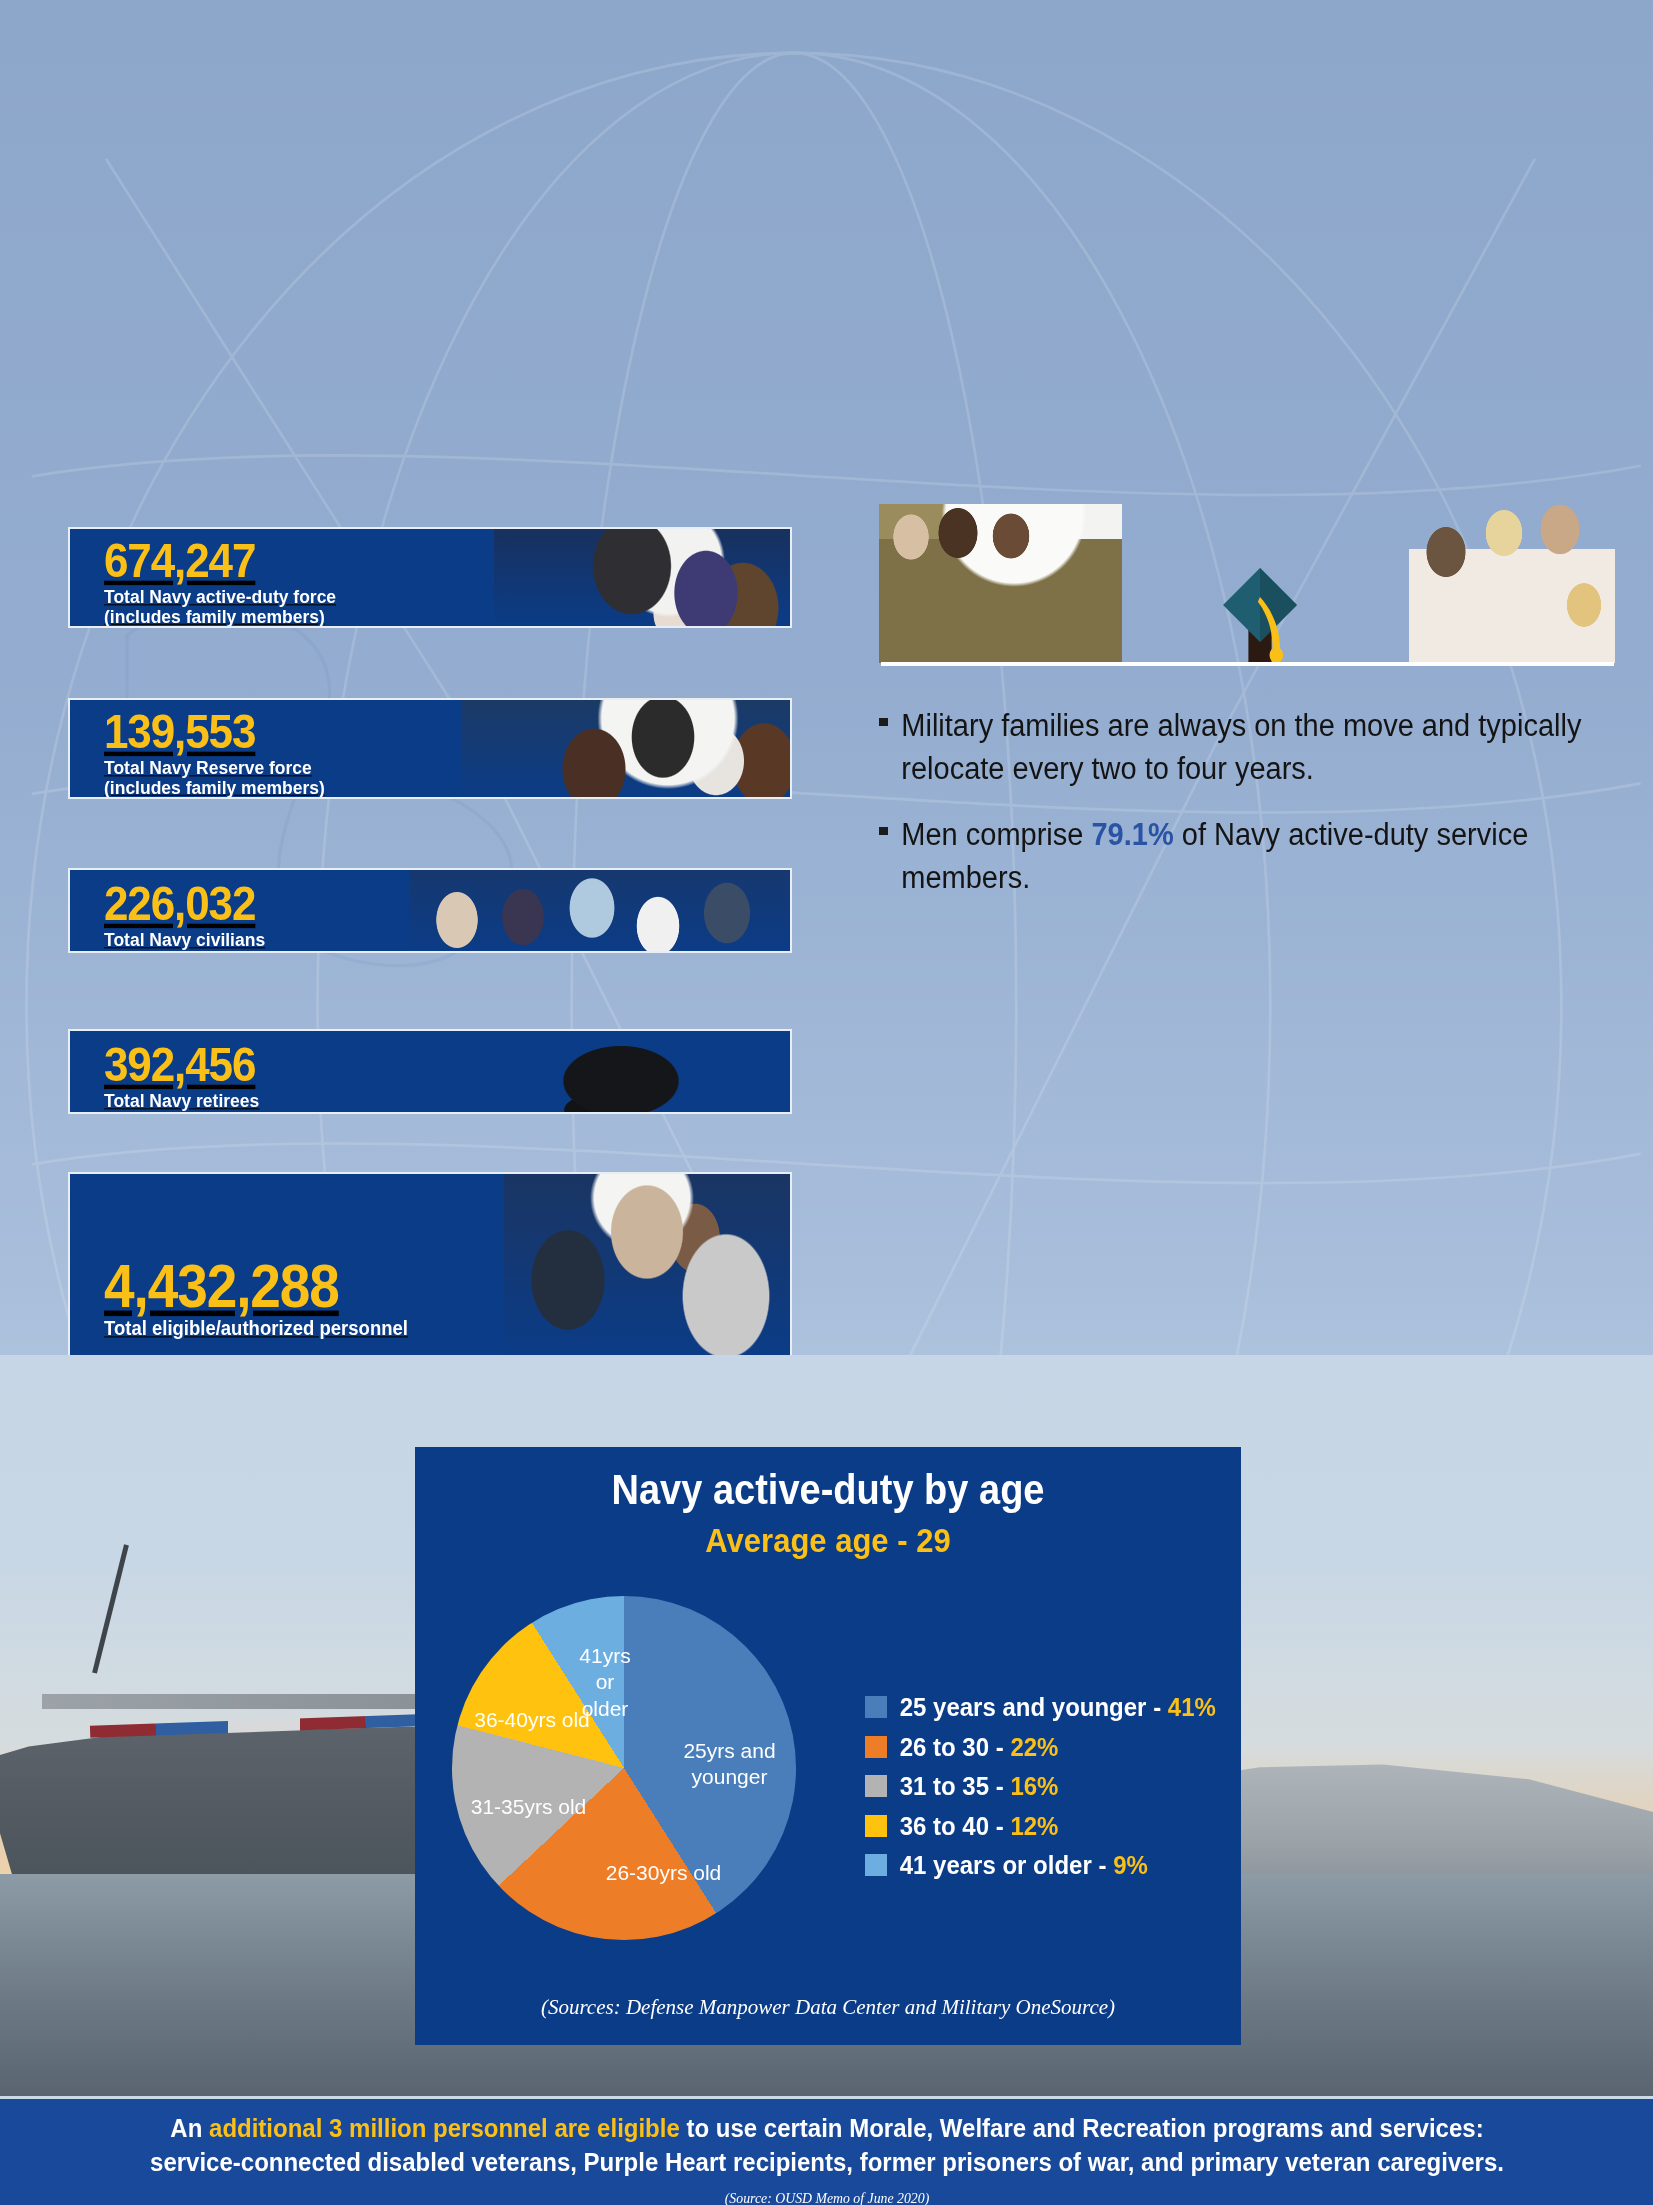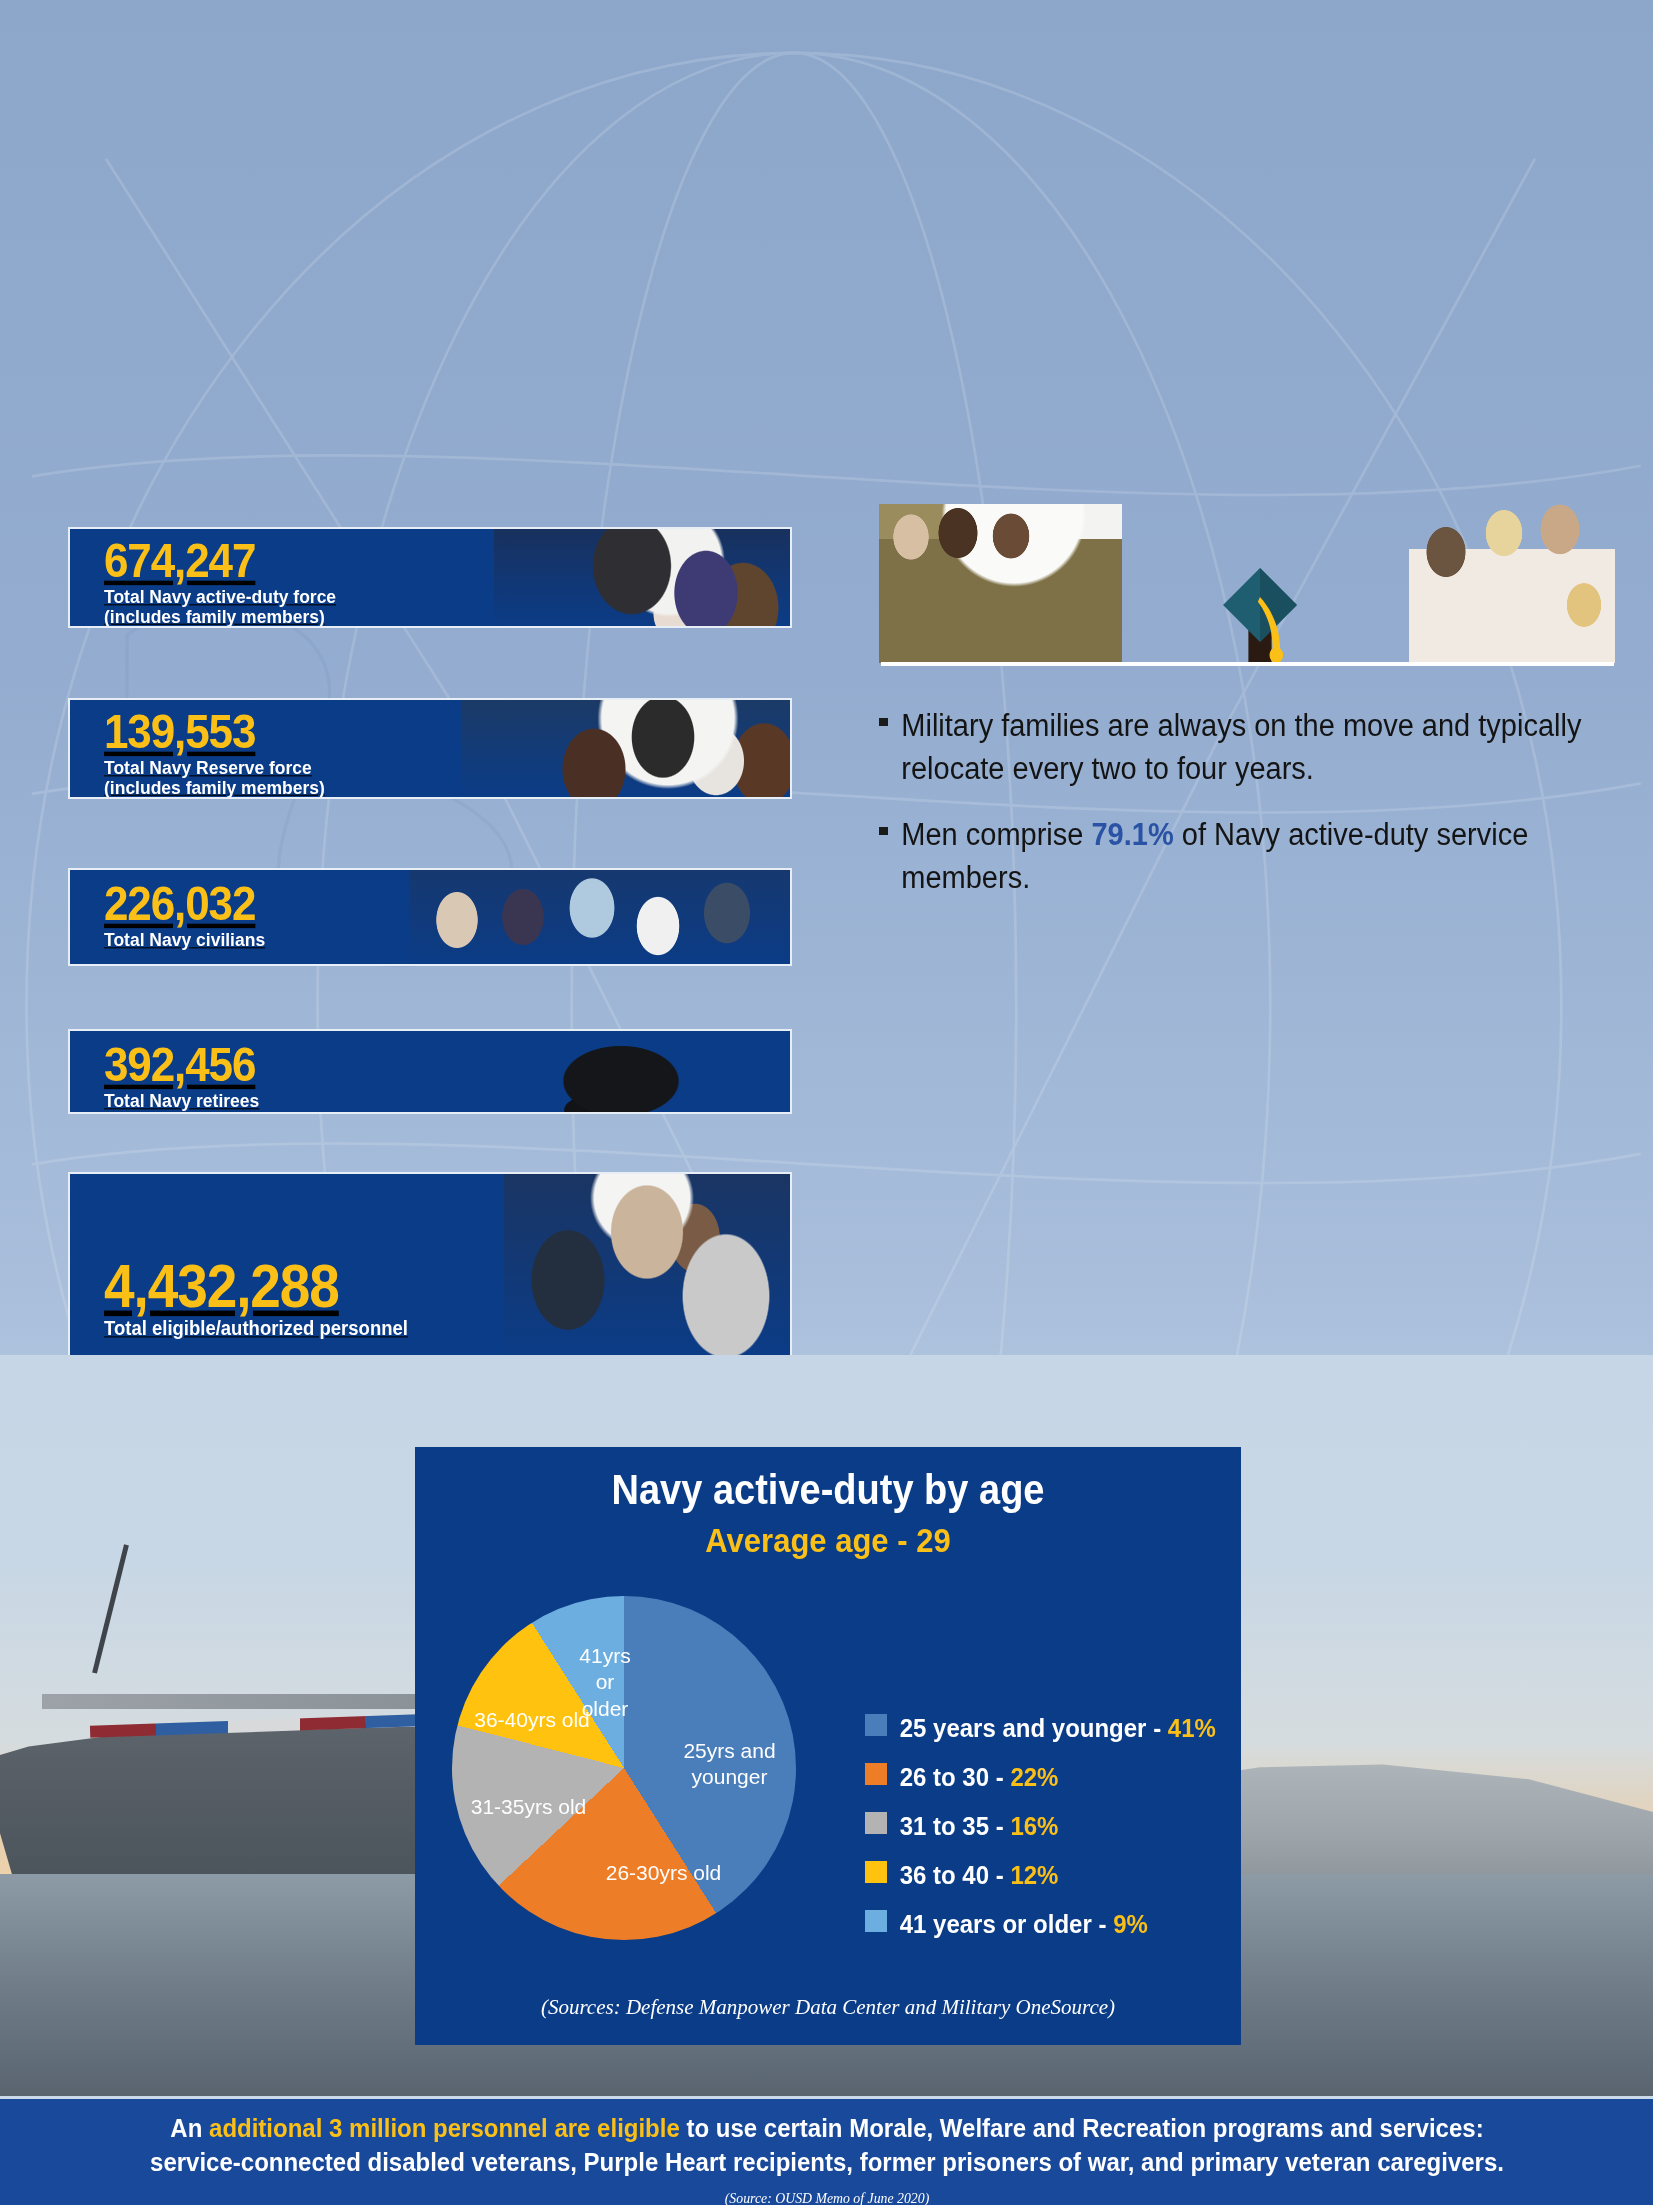--- a/index.html
+++ b/index.html
@@ -69,21 +69,21 @@
     font-weight:700;
     color:#FFFFFF;
     line-height:1.05;
     transform:scaleY(1.08);
     transform-origin:left top;
     margin-top:3.2px;
   }
 
   #stat0 { top:527px;  height:101px; }
   #stat1 { top:698px; height:101px; }
-  #stat2 { top:868px; height:98px; }
+  #stat2 { top:868px; height:85px; }
   #stat3 { top:1029px; height:85px; }
   #stat4 { top:1172px; height:186px; }
 
   #stat0 .num,#stat1 .num,#stat2 .num,#stat3 .num { font-size:44px; }
   #stat4 .num { font-size:55px; }
   .stat .lbl { font-size:17.5px; }
   #stat4 .lbl { font-size:18.5px; }
 
   #stat0 .txt { top:13.8px; }
   #stat1 .txt { top:13.8px; }
@@ -253,21 +253,21 @@
     text-align:center; line-height:1.25;
     pointer-events:none;
   }
   #sl0 { left:222px; top:153px; width:143px; }
   #sl1 { left:151px; top:275px; width:153px; }
   #sl2 { left:21px;  top:209px; width:143px; }
   #sl3 { left:22px;  top:122px; width:148px; }
   #sl4 { left:132px; top:58px; width:74px; }
 
   .legend { position:absolute; left:450px; top:246px; }
-  .legend-row { display:flex; align-items:flex-start; margin-bottom:11.6px;margin-top:21px; }
+  .legend-row { display:flex; align-items:center; margin-bottom:11.6px; }
   .swatch { width:22px; height:22px; margin-right:12.7px; flex:none; }
   .legend-text {
     font-family:"Liberation Sans Narrow","Liberation Sans",sans-serif;
     font-weight:700; font-size:24px; color:#FFFFFF;
     transform:scaleY(1.08); white-space:nowrap;
   }
   .legend-text .pct { color:#FBC018; }
 
   .chart-source {
     position:absolute; left:0; bottom:25.4px; width:100%;

